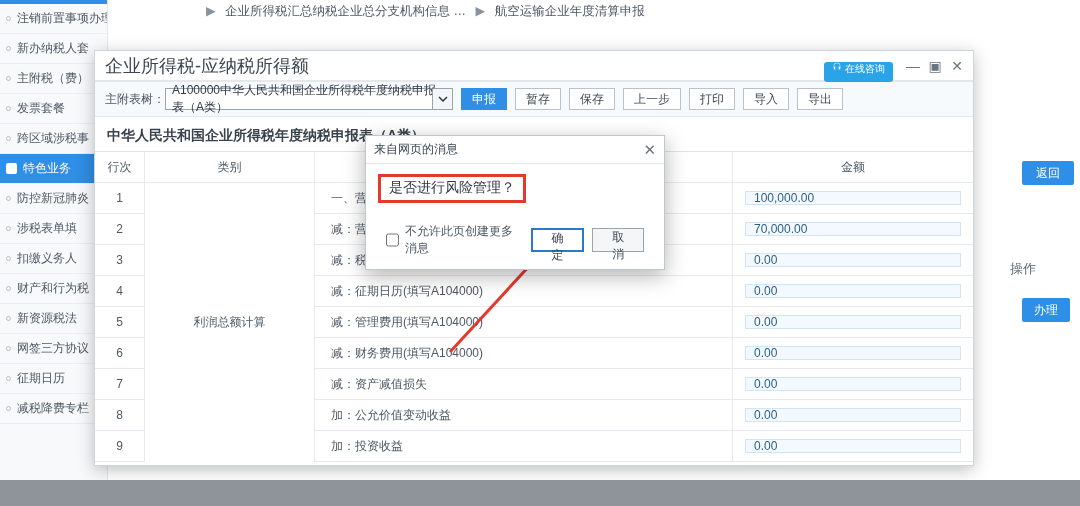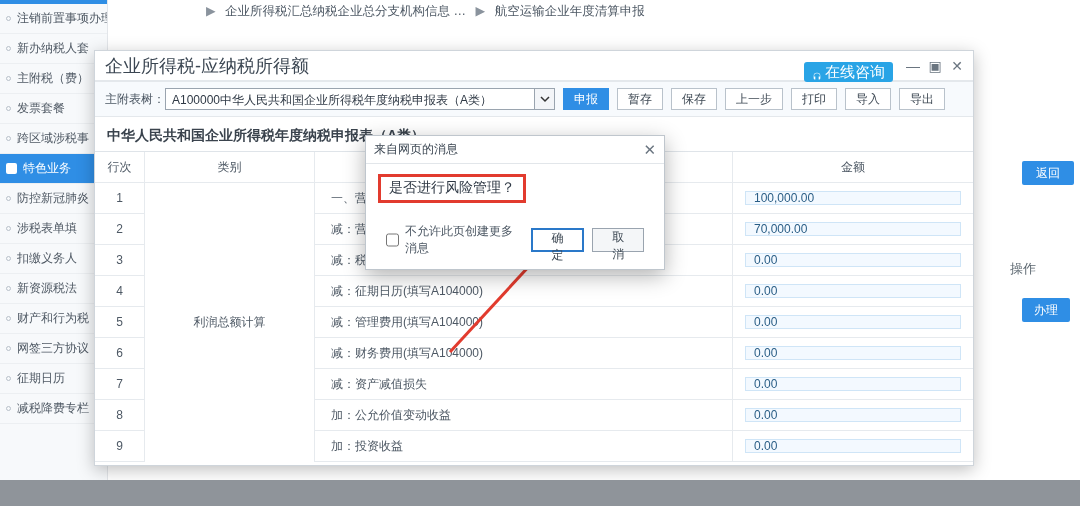--- a/index.html
+++ b/index.html
@@ -19,27 +19,27 @@
   .crumbs { position:absolute; top:3px; left:200px; font-size:12.5px; color:#4d5864; }
   .crumbs .arr { color:#8a939d; margin:0 6px; }
   .btn-return { position:absolute; top:161px; right:6px; width:52px; height:24px; line-height:24px; text-align:center; background:#2f8ee5; color:#fff; border-radius:2px; font-size:12px; }
   .label-op { position:absolute; top:260px; right:44px; font-size:13px; color:#5c6770; }
   .btn-handle { position:absolute; top:298px; right:10px; width:48px; height:24px; line-height:24px; text-align:center; background:#2f8ee5; color:#fff; border-radius:2px; font-size:12px; }
 
   
   .modal { position:absolute; left:94px; top:50px; width:880px; height:416px; background:#fff; border:1px solid #cfd5db; box-shadow:0 4px 16px rgba(0,0,0,.25); }
   .modal-titlebar { height:30px; background:#fff; border-bottom:1px solid #e4e8ec; display:flex; align-items:center; padding:0 6px; }
   .modal-titlebar .title { flex:1; font-size:18px; color:#3b4652; padding-left:4px; }
-  .online-btn { height:20px; padding:0 8px; background:#29a4e6; color:#fff; border-radius:3px; display:flex; align-items:flex-end; font-size:15px; margin-right:8px;margin-top:12px; }
+  .online-btn { height:20px; padding:0 8px; background:#29a4e6; color:#fff; border-radius:3px; display:flex; align-items:flex-start; font-size:10px; margin-right:8px;margin-top:12px; }
   .online-btn svg { width:10px; height:10px; margin-right:3px; fill:#fff; }
   .win-ctrl { width:20px; height:20px; display:flex; align-items:center; justify-content:center; color:#6a7580; margin-left:2px; font-size:14px; }
 
   .toolbar { height:36px; border-top:1px solid #e4e8ec; border-bottom:1px solid #e4e8ec; display:flex; align-items:center; padding:0 10px; background:#f7fafd; }
   .toolbar .lbl { font-size:12px; color:#4d5864; }
-  .select { flex:0 0 auto; width:390px; height:22px; border:1px solid #9aa4af; background:#fff; display:flex; align-items:flex-end; padding:0 6px; font-size:12px; color:#2f3945; position:relative; }
+  .select { flex:0 0 auto; width:288px; height:22px; border:1px solid #9aa4af; background:#fff; display:flex; align-items:center; padding:0 6px; font-size:12px; color:#2f3945; position:relative; }
   .select .sel-arrow { position:absolute; right:0; top:0; width:20px; height:100%; border-left:1px solid #9aa4af; display:flex; align-items:center; justify-content:center; background:#f3f5f8; }
   .tbtn { height:22px; padding:0 10px; margin-left:8px; border:1px solid #b9c2cb; background:#fff; font-size:12px; color:#3e4954; display:flex; align-items:center; }
   .tbtn.primary { background:#2f8ee5; border-color:#2f8ee5; color:#fff; }
 
   .sheet-title { padding:10px 12px 6px; font-size:14px; font-weight:700; color:#3a434d; }
   .grid { border-top:1px solid #dfe4e9; }
   .grid-header, .grid-row { display:flex; border-bottom:1px solid #e6eaee; align-items:stretch; }
   .grid-header { background:#fff; font-weight:500; color:#4d5864; }
   .col-idx { width:50px; border-right:1px solid #e6eaee; display:flex; align-items:center; justify-content:center; font-size:12px; color:#4d5864; }
   .col-cat { width:170px; border-right:1px solid #e6eaee; display:flex; align-items:center; justify-content:center; font-size:12px; color:#4d5864; }
@@ -107,25 +107,25 @@
     <div class="side-item">
         <span class="dot"></span>
         <span>涉税表单填</span>
       </div>
     <div class="side-item">
         <span class="dot"></span>
         <span>扣缴义务人</span>
       </div>
     <div class="side-item">
         <span class="dot"></span>
+        <span>财产和行为税</span>
+      </div>
+    <div class="side-item">
+        <span class="dot"></span>
         <span>新资源税法</span>
-      </div>
-    <div class="side-item">
-        <span class="dot"></span>
-        <span>财产和行为税</span>
       </div>
     <div class="side-item">
         <span class="dot"></span>
         <span>网签三方协议</span>
       </div>
     <div class="side-item">
         <span class="dot"></span>
         <span>征期日历</span>
       </div>
     <div class="side-item">

